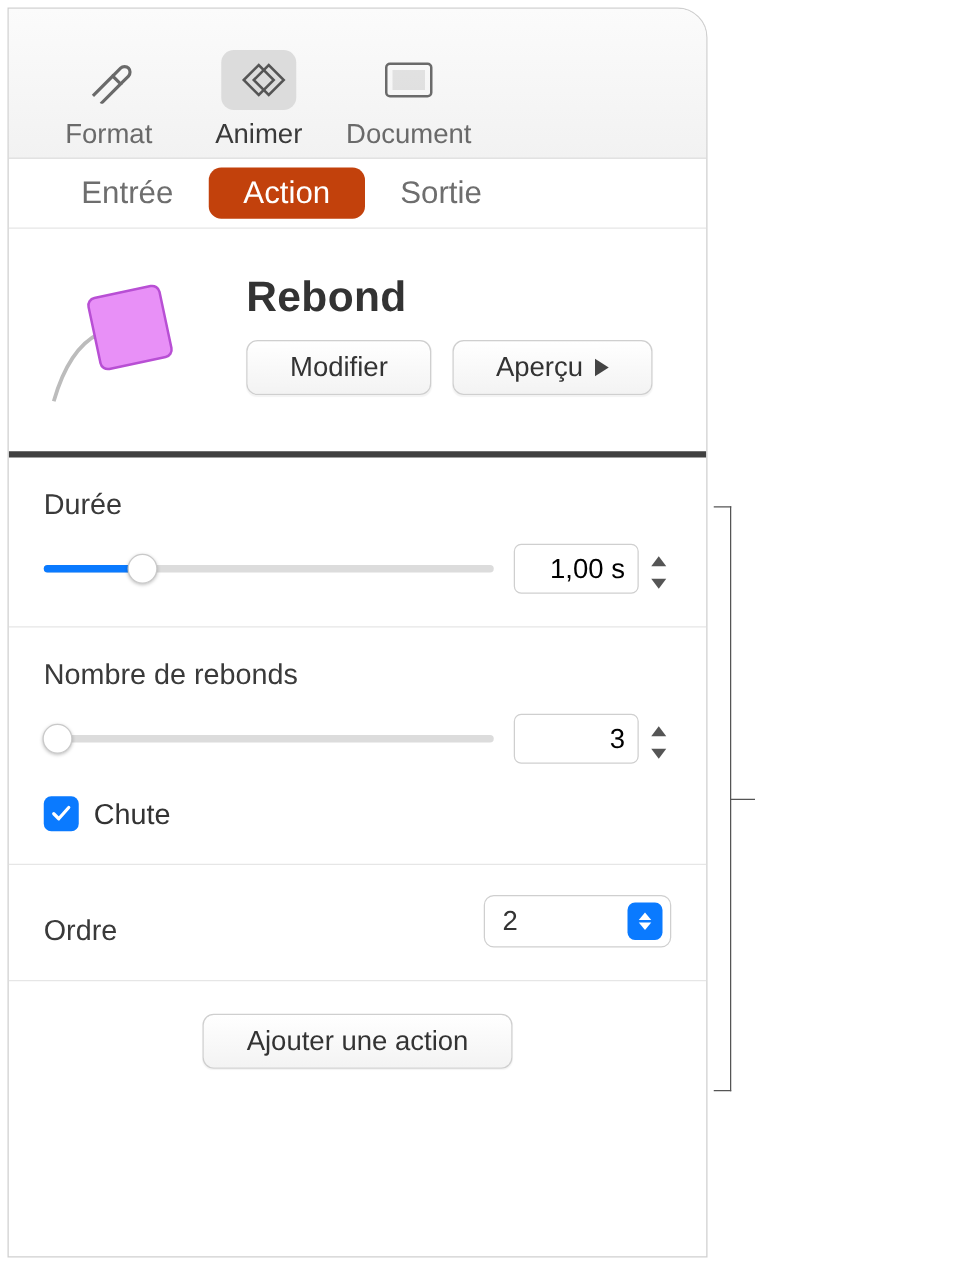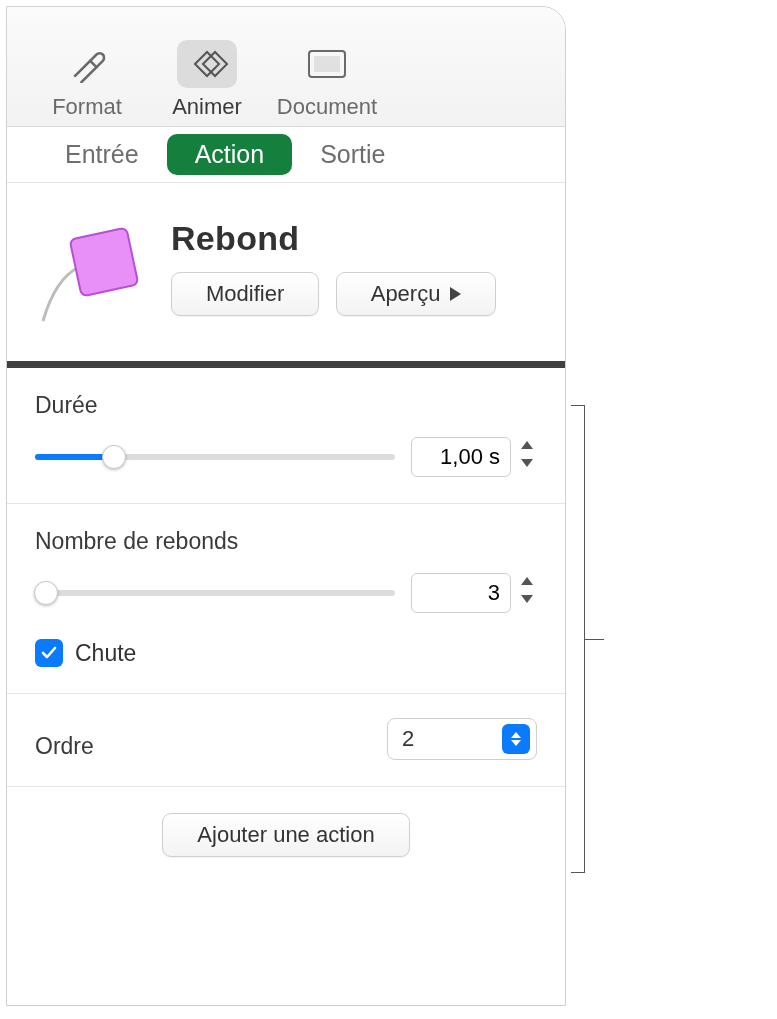--- a/index.html
+++ b/index.html
@@ -65,31 +65,31 @@
     border-bottom: 1px solid #e6e6e6;
   }
   .seg-tab {
     font-size: 25px;
     color: #6e6e6e;
     padding: 6px 28px;
     border-radius: 10px;
     cursor: pointer;
   }
   .seg-tab.active {
-    background: #15803d;
+    background: #c2410c;
     color: #fff;
     font-weight: 500;
   }
 
   
   .effect-header {
     display: flex;
     padding: 36px 28px 34px;
-    gap: 16px;
-    border-bottom: 7px solid #404040;
+    gap: 42px;
+    border-bottom: 5px solid #404040;
   }
   .effect-thumb {
     width: 120px;
     height: 108px;
     position: relative;
   }
   .effect-title {
     font-size: 34px;
     font-weight: 700;
     margin-bottom: 14px;
@@ -160,21 +160,21 @@
     top: 50%;
     width: 24px; height: 24px;
     background: #fff;
     border: 1px solid #c9c9c9;
     border-radius: 50%;
     box-shadow: 0 1px 3px rgba(0,0,0,0.25);
     transform: translate(-50%, -50%);
   }
   .stepper {
     display: flex;
-    align-items: flex-start;
+    align-items: flex-end;
   }
   .stepper-input {
     width: 100px;
     height: 40px;
     border: 1px solid #cfcfcf;
     border-radius: 6px;
     font-size: 22px;
     text-align: right;
     padding: 0 10px;
     background: #fff;

